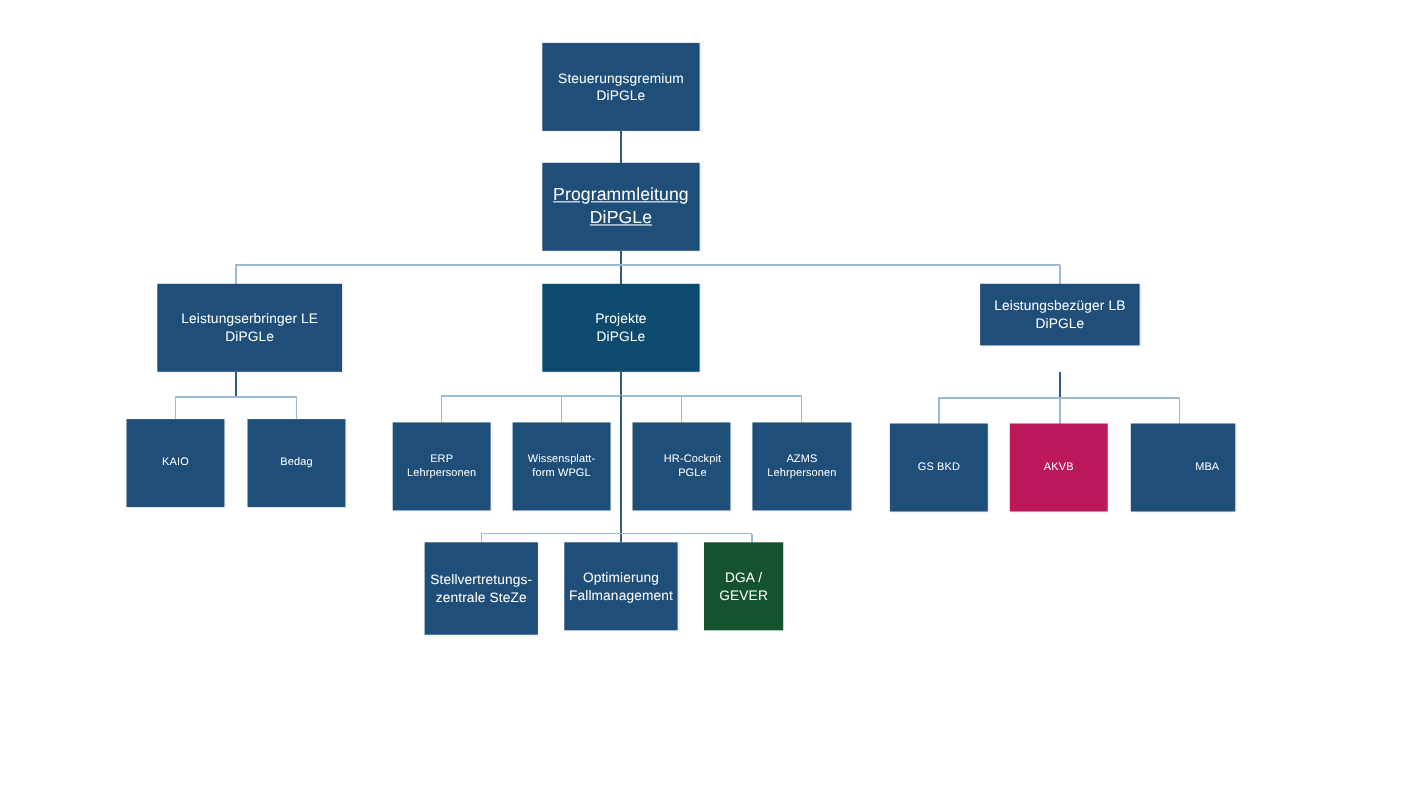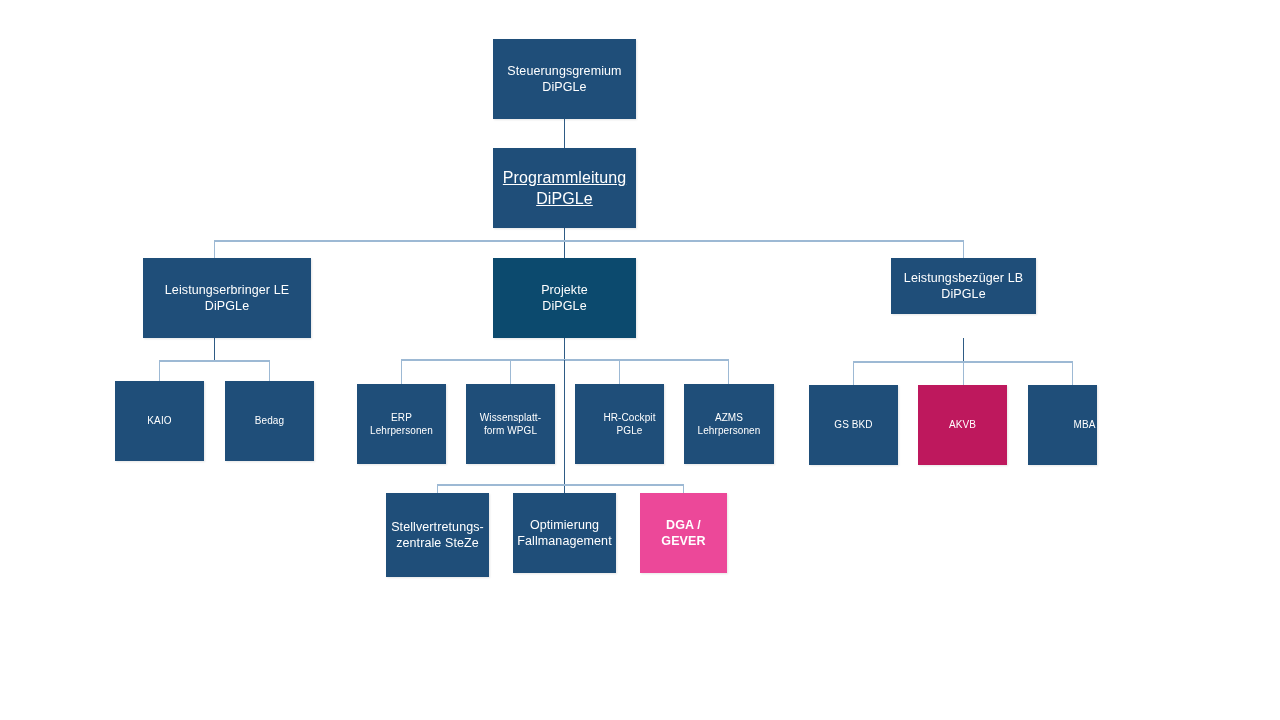--- a/index.html
+++ b/index.html
@@ -125,28 +125,28 @@
       <div class="node lvl3" style="left: 684px; top: 384px; width: 90px; height: 80px; background: rgb(31, 78, 121); color: rgb(255, 255, 255);">
         <span class="node-label">AZMS
 Lehrpersonen</span>
       </div>
       <div class="node lvl3" style="left: 809px; top: 385px; width: 89px; height: 80px; background: rgb(31, 78, 121); color: rgb(255, 255, 255);">
         <span class="node-label">GS BKD</span>
       </div>
       <div class="node lvl3" style="left: 918px; top: 385px; width: 89px; height: 80px; background: #be185d; color: rgb(255, 255, 255);">
         <span class="node-label">AKVB</span>
       </div>
-      <div class="node lvl3" style="left: 1028px; top: 385px; width: 69px; height: 80px; background: rgb(31, 78, 121); color: rgb(255, 255, 255); padding-left: 48px;">
+      <div class="node lvl3" style="left: 1028px; top: 385px; width: 95px; height: 80px; background: rgb(31, 78, 121); color: rgb(255, 255, 255); padding-left: 48px;">
         <span class="node-label">MBA</span>
       </div>
       <div class="node lvl4" style="left: 386px; top: 493px; width: 103px; height: 84px; background: rgb(31, 78, 121); color: rgb(255, 255, 255);">
         <span class="node-label">Stellvertretungs-
 zentrale SteZe</span>
       </div>
       <div class="node lvl4" style="left: 513px; top: 493px; width: 103px; height: 80px; background: rgb(31, 78, 121); color: rgb(255, 255, 255);">
         <span class="node-label">Optimierung
 Fallmanagement</span>
       </div>
-      <div class="node lvl4" style="left: 640px; top: 493px; width: 87px; height: 80px; background: #ec4899; color: rgb(255, 255, 255); font-weight: bold;">
+      <div class="node lvl4" style="left: 640px; top: 493px; width: 72px; height: 80px; background: #14532d; color: rgb(255, 255, 255);">
         <span class="node-label">DGA / GEVER</span>
       </div>
     </div>
 </div>
 
 </body></html>

